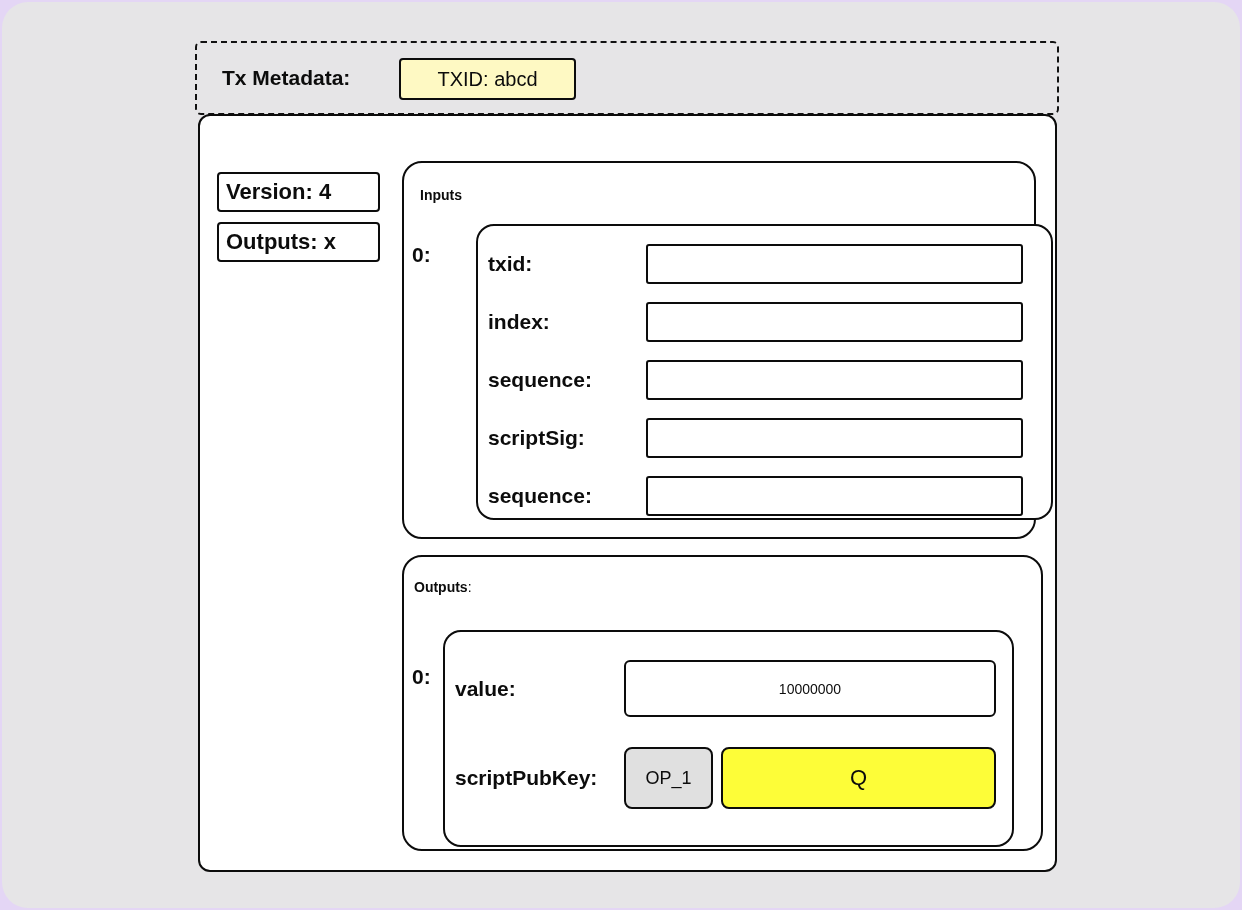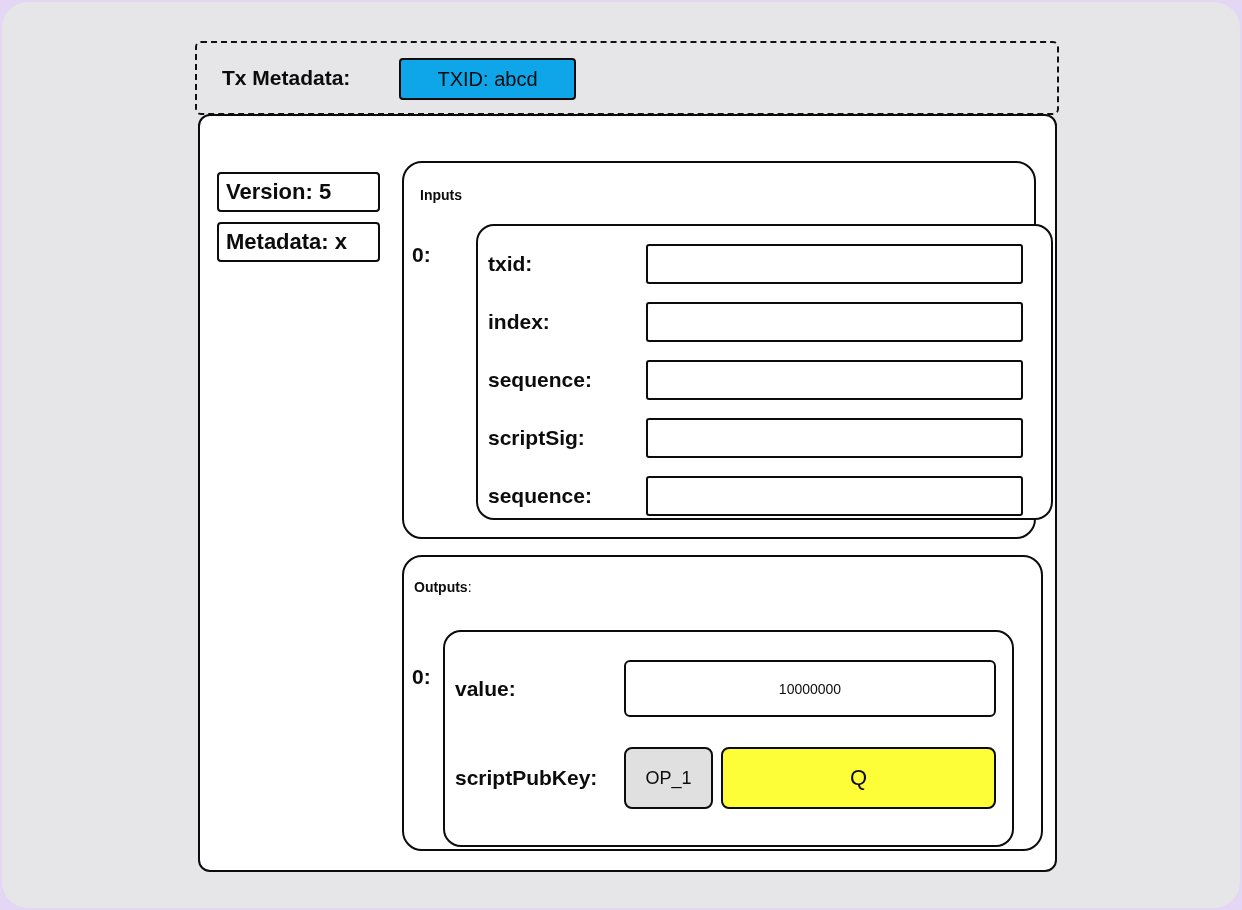--- a/index.html
+++ b/index.html
@@ -30,21 +30,21 @@
     border: 2.5px dashed #111;
     border-radius: 6px;
   }
   .meta-label {
     left: 25px; top: 0; height: 69px;
     display: flex; align-items: center;
     font-size: 21px; font-weight: 700;
   }
   .txid-chip {
     left: 202px; top: 15px; width: 177px; height: 42px;
-    background: #0ea5e9;
+    background: #fef9c3;
     border: 2.5px solid #0c0c0c;
     border-radius: 4px;
     display: flex; align-items: center; justify-content: center;
     font-size: 20px;
   }
 
   
   .main-box {
     left: 196px; top: 112px; width: 859px; height: 758px;
     background: #ffffff;
@@ -142,22 +142,22 @@
 <div id="screen">
   <div class="canvas">
 
     <div class="abs meta-box">
       <div class="abs meta-label">Tx Metadata:</div>
       <div class="abs txid-chip">TXID: abcd</div>
     </div>
 
     <div class="abs main-box">
 
-      <div class="abs small-field version-box">Version: 5</div>
-      <div class="abs small-field locktime-box">Metadata: x</div>
+      <div class="abs small-field version-box">Version: 4</div>
+      <div class="abs small-field locktime-box">Outputs: x</div>
 
       <div class="abs section-box inputs-box">
         <div class="abs section-title inputs-title">Inputs</div>
         <div class="abs index-label" style="left:8px; top:80px;">0:</div>
 
         <div class="abs item-box input0-box">
           <div class="abs field-row" style="top:18px;">
             <div class="field-label">txid:</div>
             <div class="field-value-box"></div>
           </div>

